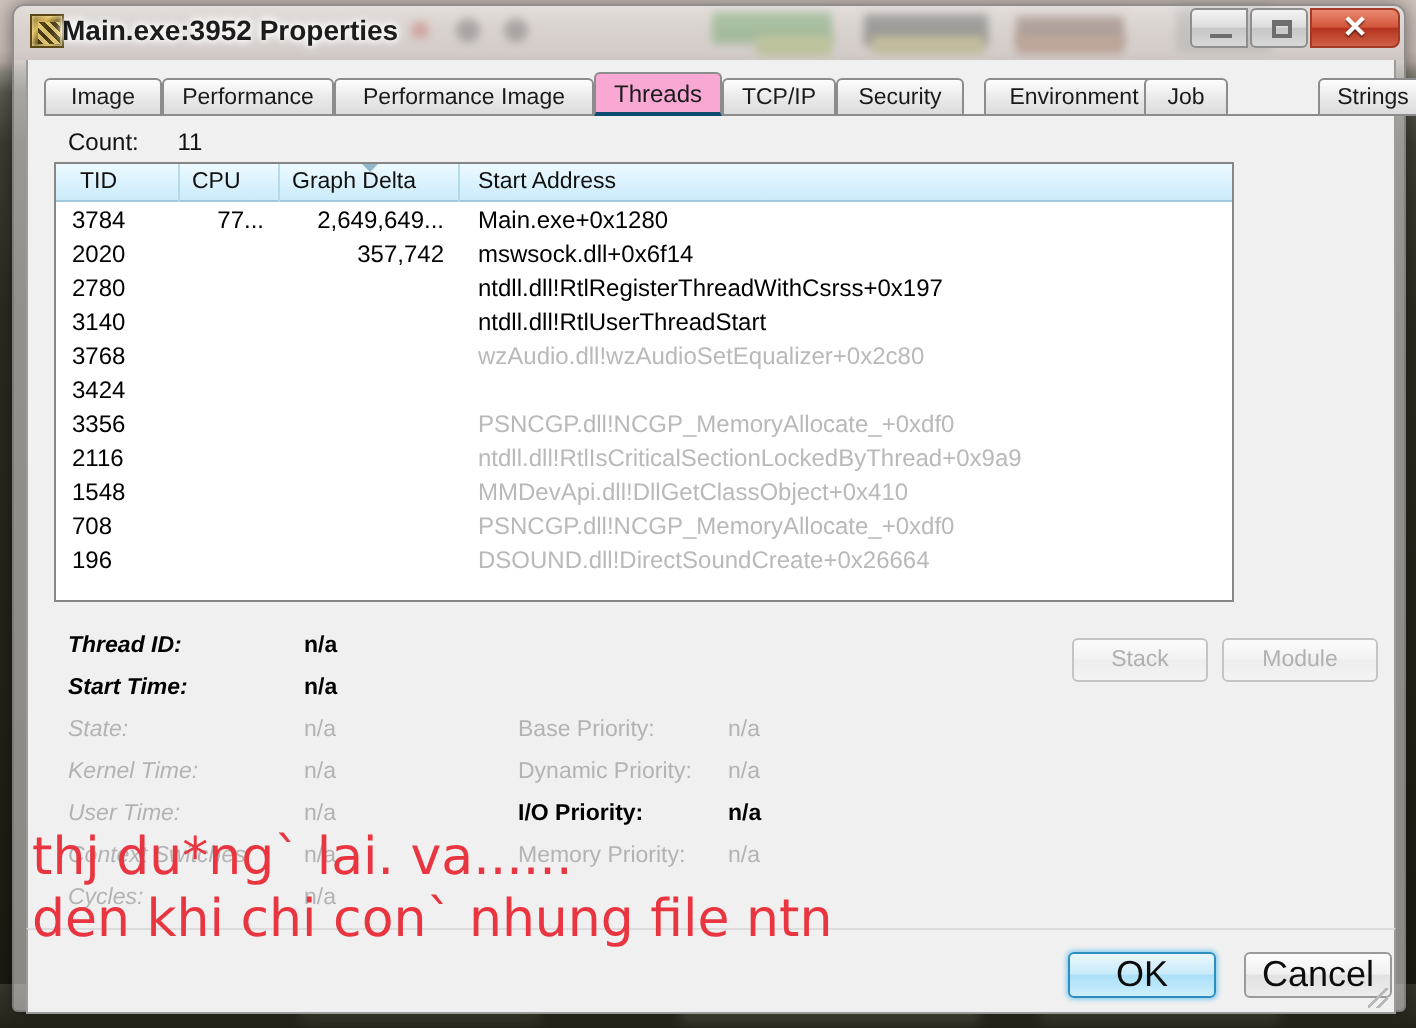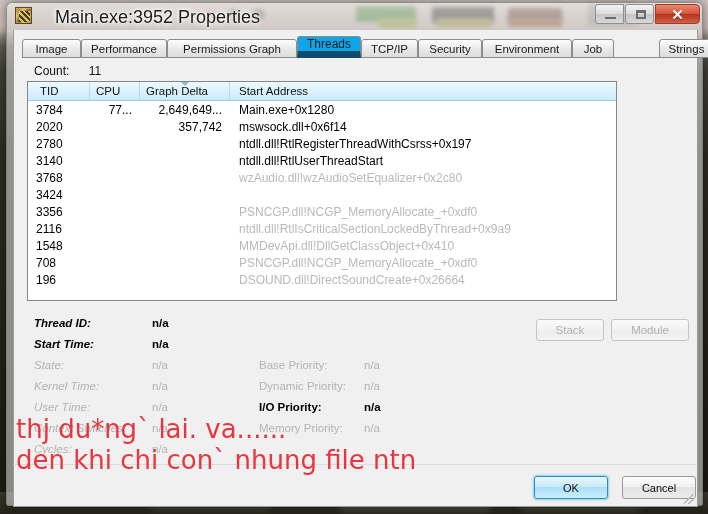--- a/index.html
+++ b/index.html
@@ -53,24 +53,25 @@
       linear-gradient(135deg,#8a6f2a 0%,#d9b95c 30%,#6d551c 55%,#c9a94e 75%,#4e3d12 100%);
     border: 1px solid #5a4714;
     box-shadow: inset 0 0 2px #fff3c0;
   }
   .title-icon::after{
     content:""; position:absolute; left:3px; top:3px; width:11px; height:11px;
     background: repeating-linear-gradient(45deg,#3c2f0c 0 2px,#e6cd78 2px 4px);
     opacity:.85;
   }
   .title-text {
-    position: absolute; left: 48px; top: 4px;
-    font-size: 18px; color: #1c1c1c;
+    position: absolute; left: 24px; top: 4px;
+    font-size: 14px; color: #1c1c1c;
     text-shadow: 0 0 3px #fff, 0 0 5px #fff, 0 0 7px #fff;
     white-space: nowrap;
+    font-weight: bold;
   }
 
   .win-buttons { position:absolute; right: 2px; top: 1px; display:flex; }
   .wbtn {
     width: 29px; height: 20px;
     border: 1px solid #8e8e8e;
     border-radius: 3px;
     margin-left: 1px;
     background: linear-gradient(to bottom,#f4f4f4 0%,#dcdcdc 48%,#c6c6c6 50%,#d8d8d8 100%);
     position: relative;
@@ -110,22 +111,22 @@
     position:absolute; top:3px; height:19px;
     border:1px solid #8c8c8c;
     border-radius: 3px 3px 0 0;
     background: linear-gradient(to bottom,#fdfdfd,#eaeaea 50%,#dcdcdc);
     font-size:11.5px; color:#1a1a1a;
     display:flex; align-items:center; justify-content:center;
     white-space:nowrap;
   }
   .tab.active {
     top:0; height:22px;
-    background:#0ea5e9;
-    border-bottom:7px solid #0c4a6e;
+    background:#f9a8d4;
+    border-bottom:2px solid #0c4a6e;
     z-index:3;
     font-size:12px;
   }
 
   
   .count-row {
     position:absolute; left:20px; top:34px;
     font-size:12px; color:#111;
   }
   .count-label { display:inline-block; }
@@ -207,21 +208,21 @@
   .footer {
     position:absolute; left:6px; top:461px; width:685px; height:43px;
     background:#f0f0f0;
     border:1px solid #9b9b9b;
     border-top:1px solid #dcdcdc;
   }
   .fbtn {
     position:absolute; top:11px;
     width:74px; height:23px;
     border-radius:3px;
-    font-size:11px; color:#0c0c0c;
+    font-size:18px; color:#0c0c0c;
     display:flex; align-items:center; justify-content:center;
   }
   #btn-ok {
     left:520px;
     border:1px solid #2c8dbe;
     background: linear-gradient(to bottom,#eaf7fd,#c7eaf9 48%,#a9dff7 50%,#cdeffd);
     box-shadow: 0 0 2px 1px rgba(120,200,240,.8);
   }
   #btn-cancel {
     left:608px;
@@ -294,32 +295,32 @@
     <div class="tabstrip">
       <div class="tabline"></div>
 
       <div class="tab" style="left:0px;   width:59px;">
           <span>Image</span>
         </div>
       <div class="tab" style="left:59px;  width:86px;">
           <span>Performance</span>
         </div>
       <div class="tab" style="left:145px; width:130px;">
-          <span>Permissions Graph</span>
+          <span>Performance Image</span>
         </div>
       <div class="tab active" style="left:275px; width:64px;">
           <span>Threads</span>
         </div>
       <div class="tab" style="left:339px; width:57px;">
           <span>TCP/IP</span>
         </div>
       <div class="tab" style="left:396px; width:64px;">
           <span>Security</span>
         </div>
-      <div class="tab" style="left:460px; width:90px;">
+      <div class="tab" style="left:470px; width:90px;">
           <span>Environment</span>
         </div>
       <div class="tab" style="left:550px; width:42px;">
           <span>Job</span>
         </div>
       <div class="tab" style="left:597px; width:55px;margin-left:40px;">
           <span>Strings</span>
         </div>
     </div>
 

